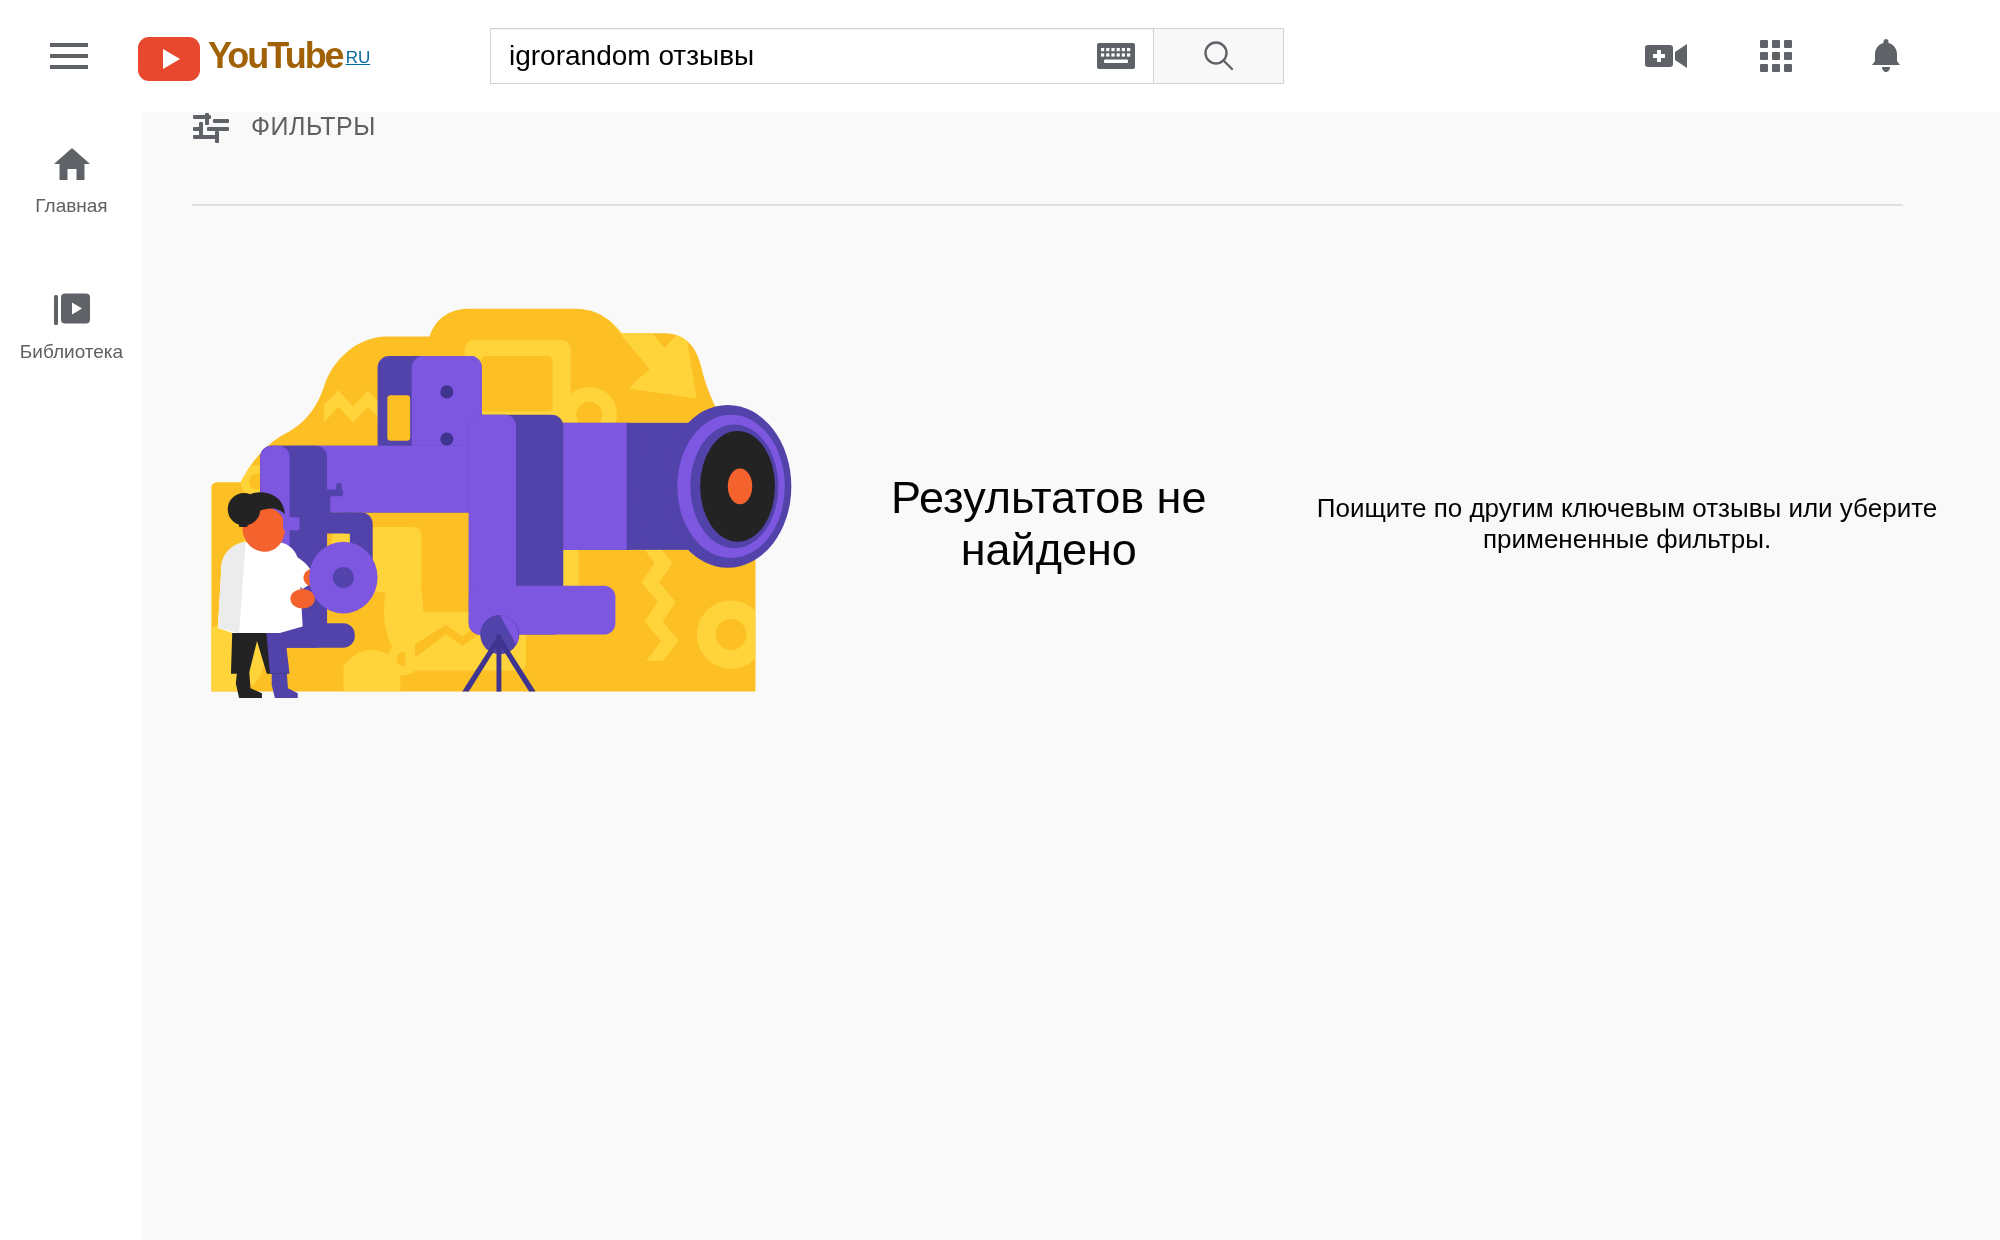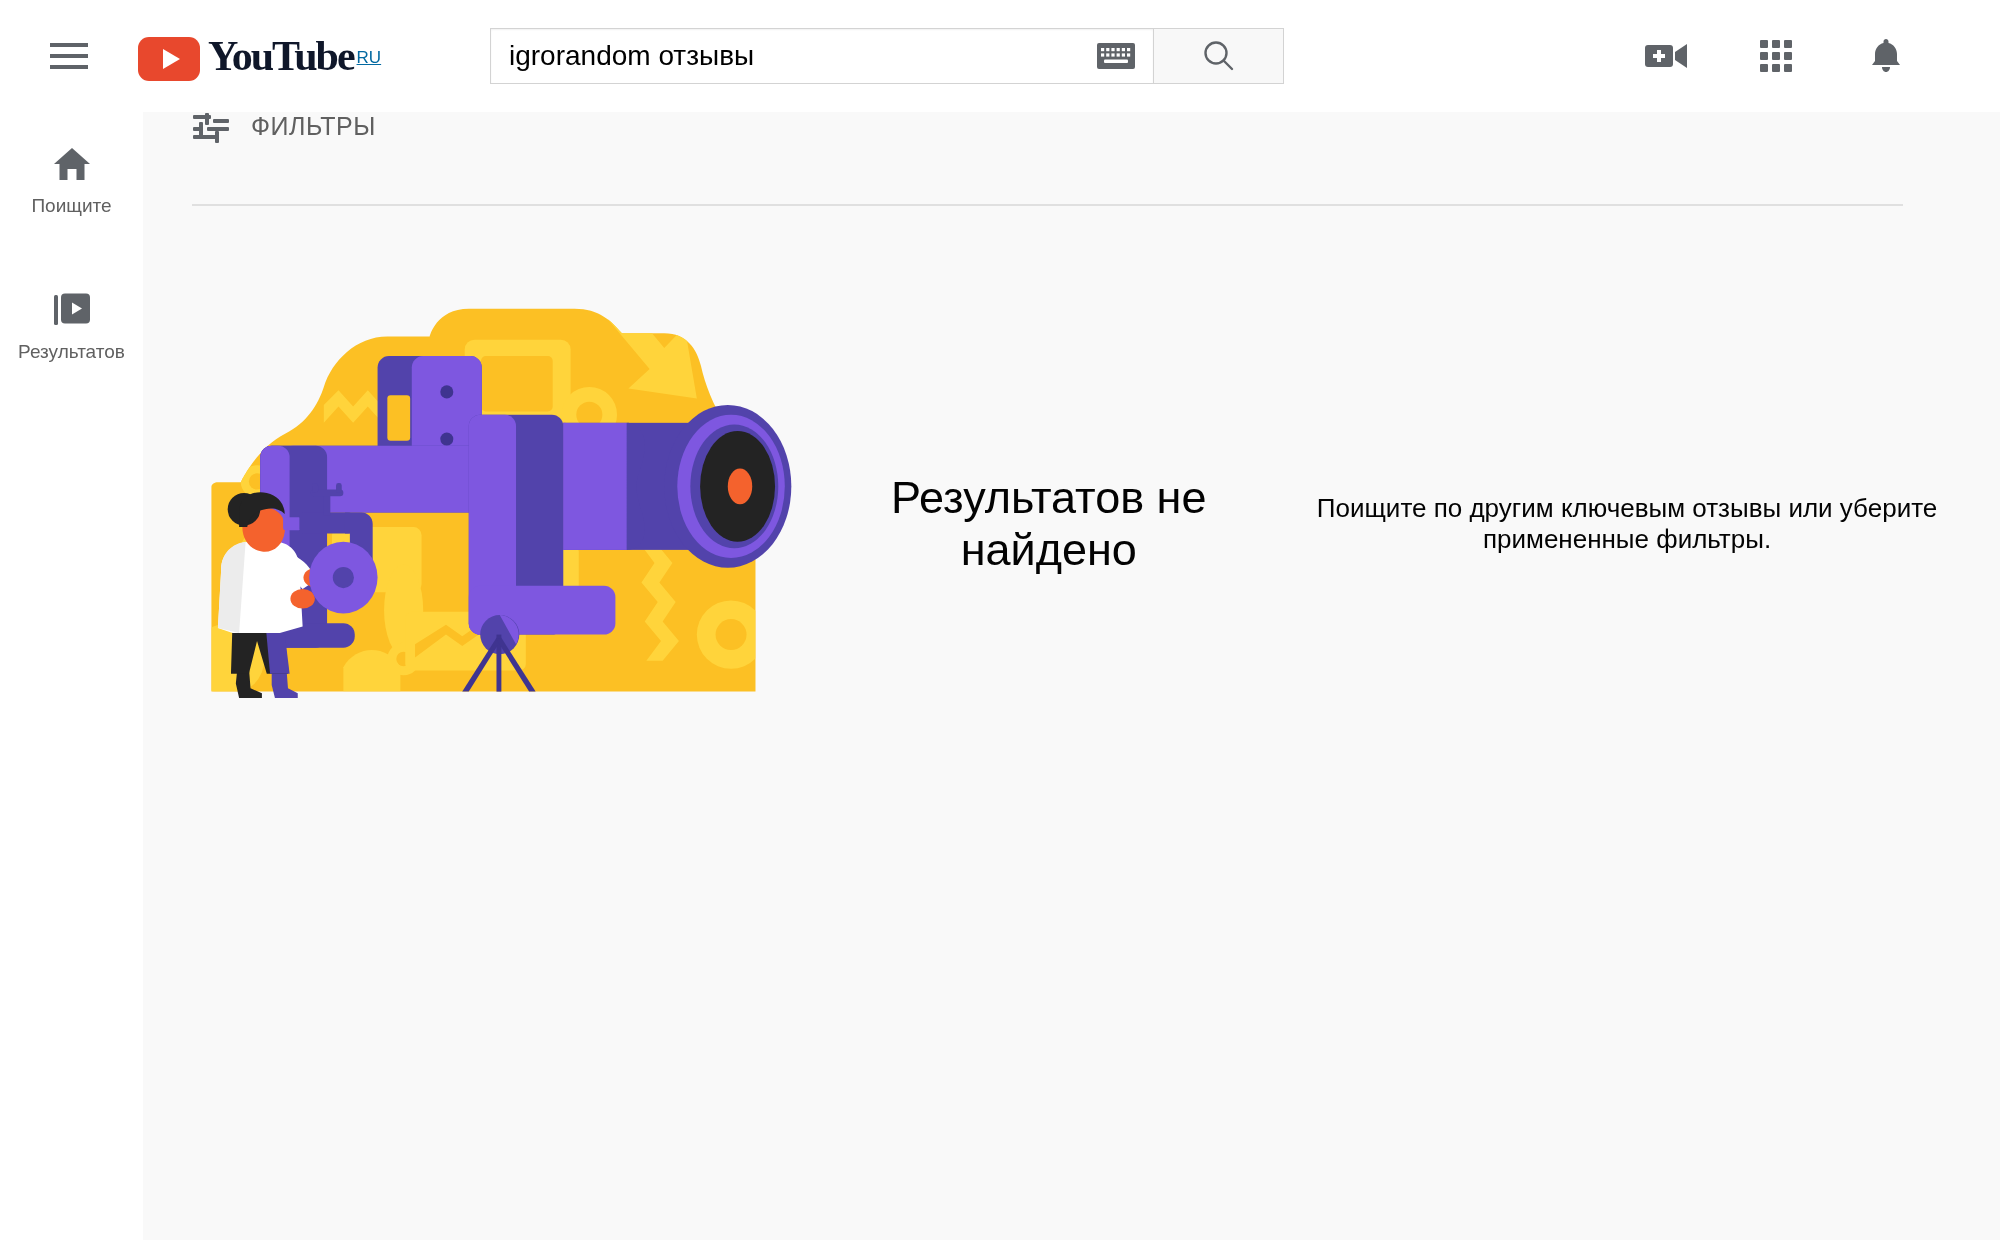--- a/index.html
+++ b/index.html
@@ -36,23 +36,23 @@
     margin-top: 5px;
   }
   .logo-play .tri {
     width: 0; height: 0;
     border-top: 10px solid transparent;
     border-bottom: 10px solid transparent;
     border-left: 17px solid #ffffff;
     margin-left: 4px;
   }
   .logo-text {
-    font-size: 42px; font-weight: 700; letter-spacing: -2px;
-    color: #0f172a; margin-left: 8px; line-height: 48px;
-    font-family: Liberation Serif, serif;
+    font-size: 36px; font-weight: 700; letter-spacing: -2px;
+    color: #a16207; margin-left: 8px; line-height: 48px;
+    font-family: Liberation Sans, sans-serif;
   }
   .logo-cc {
     font-size: 17px; color: #0369a1; margin-left: 3px; margin-top: 16px;
     line-height: 20px;
     text-decoration: underline;
   }
 
   
   .search-wrap {
     position: absolute; left: 490px; top: 28px;
@@ -231,34 +231,34 @@
   </div>
 
   <div class="sidebar">
 
     <div class="side-item">
       <div class="ic">
         <svg width="38" height="36" viewBox="0 0 38 36" fill="#5f6368">
           <path d="M19 2 L37 18 L31.5 18 L31.5 34 L23.5 34 L23.5 23 L14.5 23 L14.5 34 L6.5 34 L6.5 18 L1 18 Z"></path>
         </svg>
       </div>
-      <div class="lbl">Поищите</div>
+      <div class="lbl">Главная</div>
     </div>
 
 
 
     <div class="side-item">
       <div class="ic">
         <svg width="38" height="36" viewBox="0 0 38 36" fill="#5f6368">
           <rect x="1" y="3" width="4" height="30" rx="1.5"></rect>
           <rect x="8" y="1.5" width="29" height="30" rx="4"></rect>
           <path d="M19 10.5 L29 16.5 L19 22.5 Z" fill="#ffffff"></path>
         </svg>
       </div>
-      <div class="lbl">Результатов</div>
+      <div class="lbl">Библиотека</div>
     </div>
   </div>
 
   <div class="main">
 
     <div class="filters-bar">
       <span class="filters-icon">
         <svg width="36" height="32" viewBox="0 0 36 32" fill="#5f6368">
           <rect x="0" y="2" width="18" height="4" rx="1"></rect>
           <rect x="20" y="6" width="16" height="4" rx="1"></rect>

